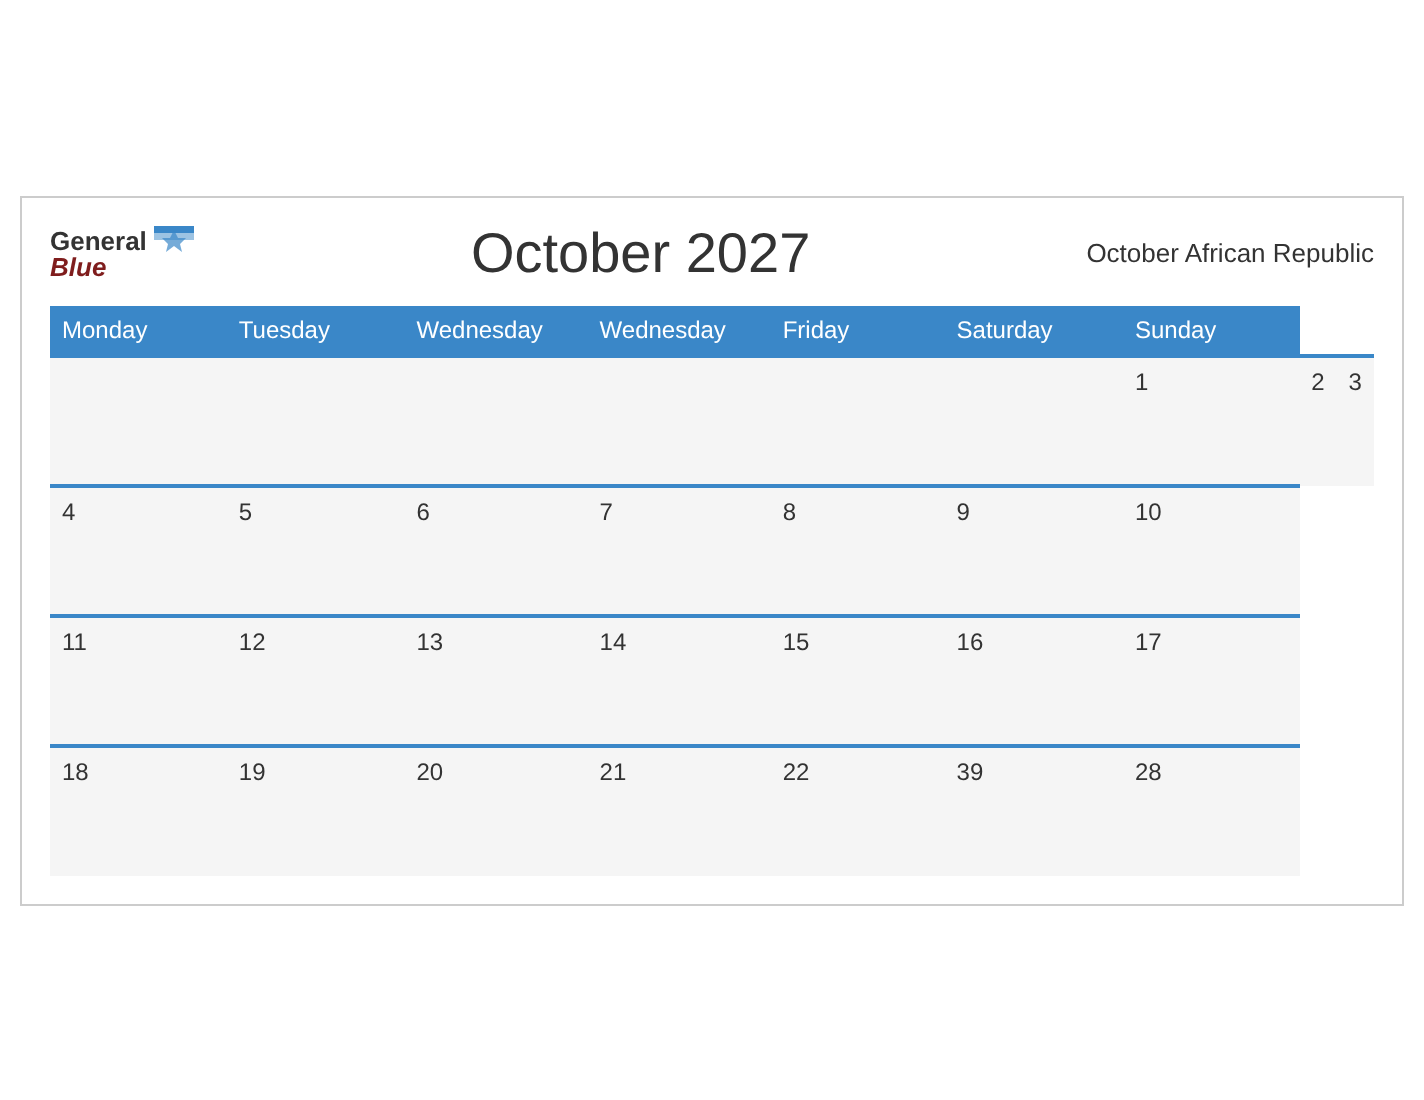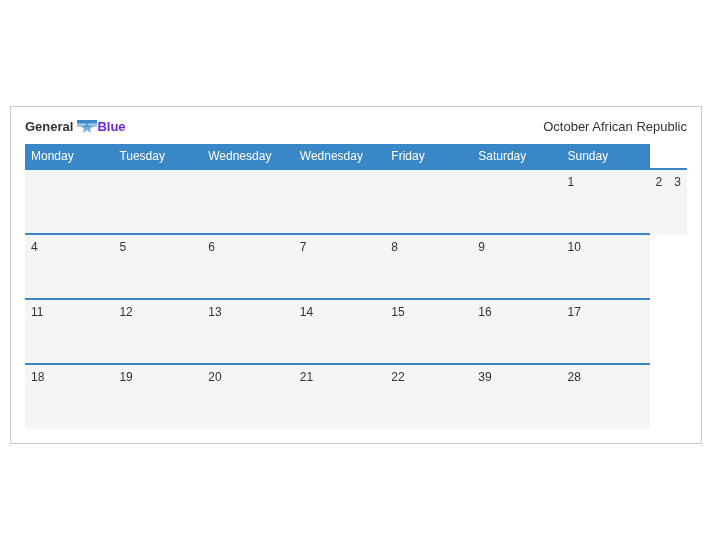--- a/index.html
+++ b/index.html
@@ -19,32 +19,33 @@
       padding: 12px 14px 14px 14px;
     }
     .calendar-header {
       display: flex;
       align-items: center;
       justify-content: space-between;
       margin-bottom: 10px;
     }
     .logo {
       display: flex;
-      flex-direction: row;
+      flex-direction: column;
       line-height: 1;
     }
     .logo-general {
       font-size: 13px;
       font-weight: bold;
       color: #333;
     }
     .logo-blue {
       font-size: 13px;
       font-weight: bold;
-      color: #6d28d9;
+      color: #7f1d1d;
+      font-style: italic;
     }
     .logo-flag {
       width: 20px;
       height: 14px;
       margin-left: 4px;
       display: inline-block;
       vertical-align: middle;
     }
     .logo-top-row {
       display: flex;
@@ -104,20 +105,21 @@
         <span class="logo-general">General</span>
         <svg class="logo-flag" viewBox="0 0 20 14" xmlns="http://www.w3.org/2000/svg">
           <rect width="20" height="3.5" fill="#3a87c8"></rect>
           <rect y="3.5" width="20" height="3.5" fill="#3a87c8" opacity="0.5"></rect>
           <polygon points="10,2 12,6 16,6 13,9 14,13 10,10 6,13 7,9 4,6 8,6" fill="#3a87c8" opacity="0.7"></polygon>
         </svg>
       </div>
       <span class="logo-blue">Blue</span>
     </div>
 
+    <div class="calendar-title">October 2027</div>
 
     <div class="calendar-country">October African Republic</div>
   </div>
 
   <table class="calendar-grid">
     <thead>
       <tr>
         <th>Monday</th>
         <th>Tuesday</th>
         <th>Wednesday</th>

